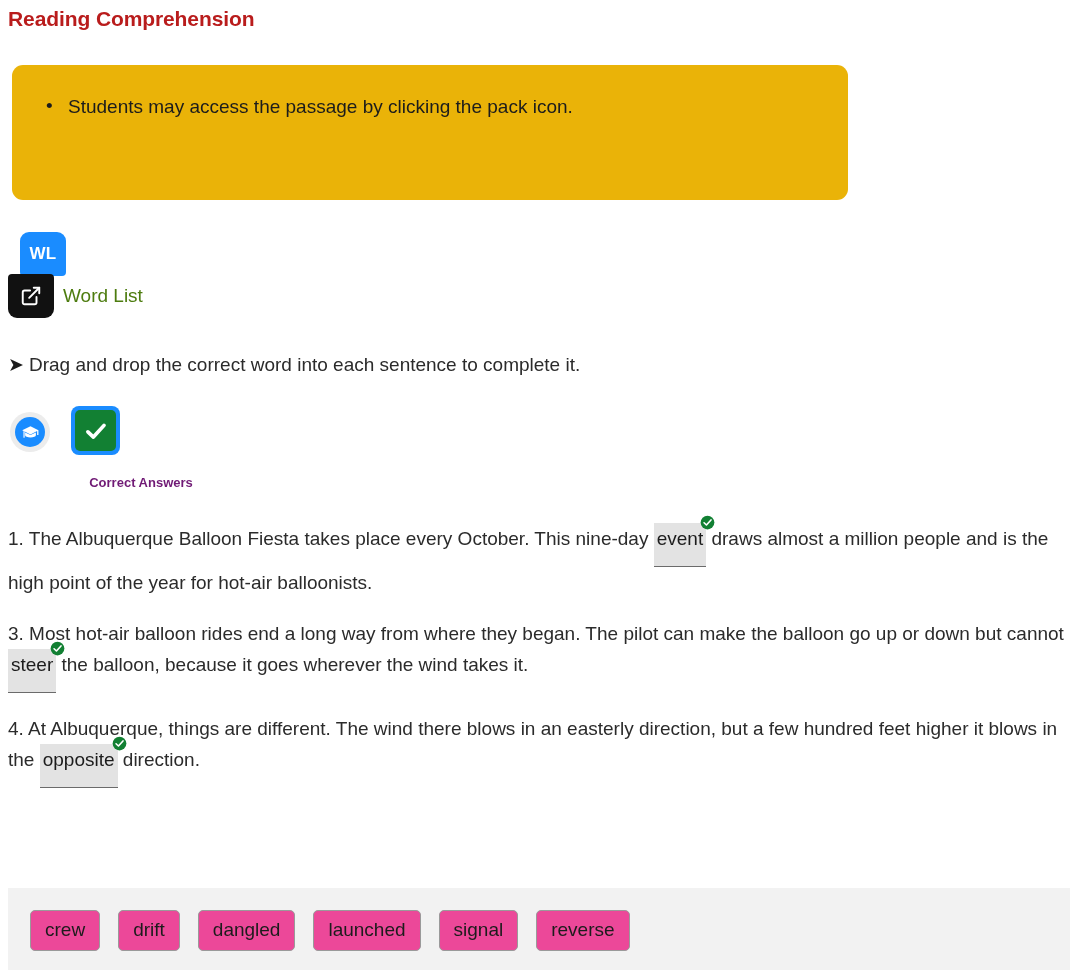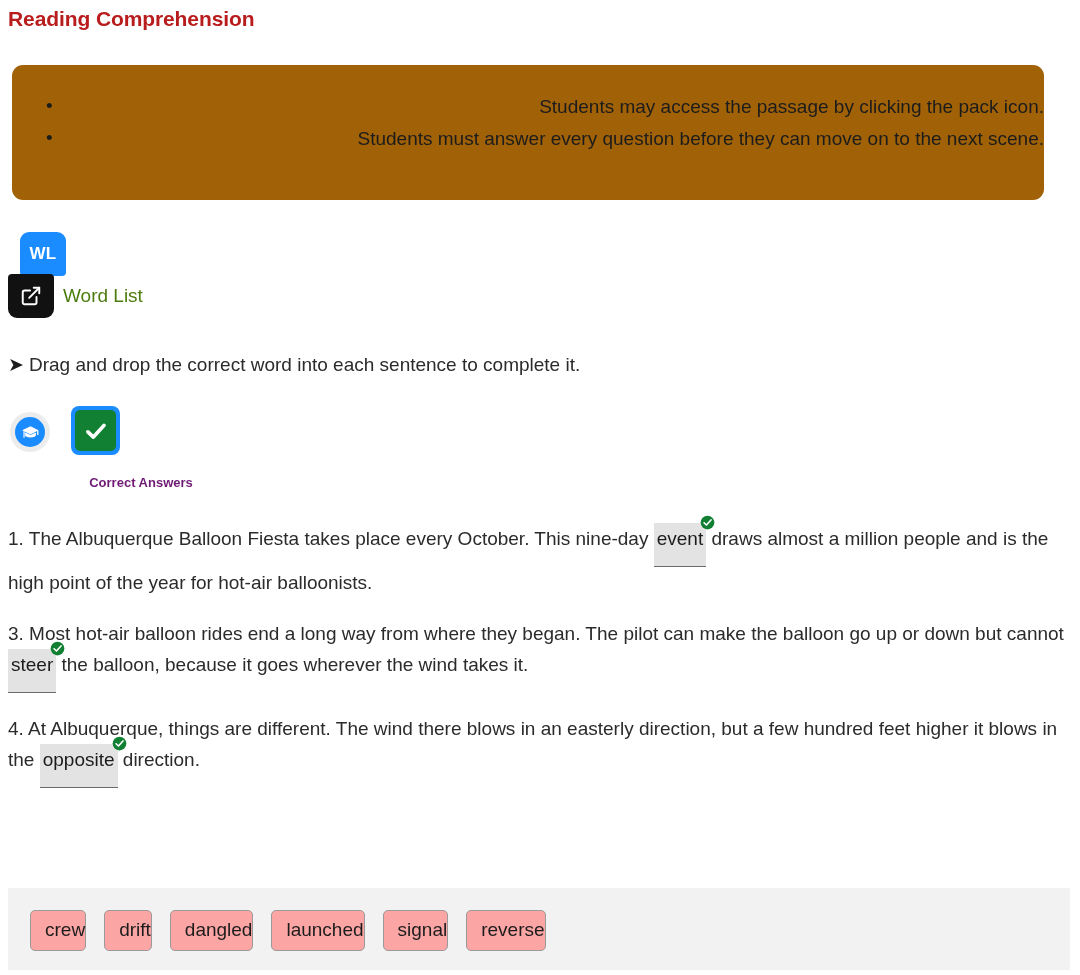--- a/index.html
+++ b/index.html
@@ -26,26 +26,25 @@
     color: #b91c1c;
     letter-spacing: -0.1px;
     line-height: 26px;
   }
 
   
   .notes-panel {
     position: absolute;
     left: 12px;
     top: 65px;
-    width: 1032px;
+    width: 836px;
     height: 135px;
-    background: #a16207;
+    background: #eab308;
     border-radius: 11px;
     box-sizing: border-box;
-    text-align: right;
   }
   .notes-list {
     margin: 0;
     padding: 26px 0 0 56px;
     list-style: none;
   }
   .notes-list li {
     position: relative;
     font-size: 19px;
     line-height: 32px;
@@ -233,41 +232,40 @@
     left: 8px;
     top: 888px;
     width: 1062px;
     height: 82px;
     background: #f2f2f2;
     box-sizing: border-box;
     padding: 22px 0 0 22px;
   }
   .word-tile {
     display: inline-block;
-    background: #fca5a5;
+    background: #ec4899;
     border: 1px solid #9a9a9a;
     border-radius: 5px;
-    padding: 8px 0 9px 14px;
+    padding: 8px 14px 9px 14px;
     margin-right: 18px;
     font-size: 19px;
     line-height: 22px;
     color: #1c1c1c;
     box-sizing: border-box;
     vertical-align: top;
   }
 </style>
 </head>
 <body>
 
 <div class="page-title">Reading Comprehension</div>
 
 <div class="notes-panel">
   <ul class="notes-list">
     <li>Students may access the passage by clicking the pack icon.</li>
-    <li>Students must answer every question before they can move on to the next scene.</li>
   </ul>
 </div>
 
 <div class="wordlist-block">
   <div class="wl-stack">
     <div class="wl-badge">WL</div>
     <div class="wl-open">
       <svg width="22" height="22" viewBox="0 0 24 24" fill="none" stroke="#ffffff" stroke-width="2.1" stroke-linecap="round" stroke-linejoin="round">
         <path d="M18 13v6a2 2 0 0 1-2 2H5a2 2 0 0 1-2-2V8a2 2 0 0 1 2-2h6"></path>
         <polyline points="15 3 21 3 21 9"></polyline>

